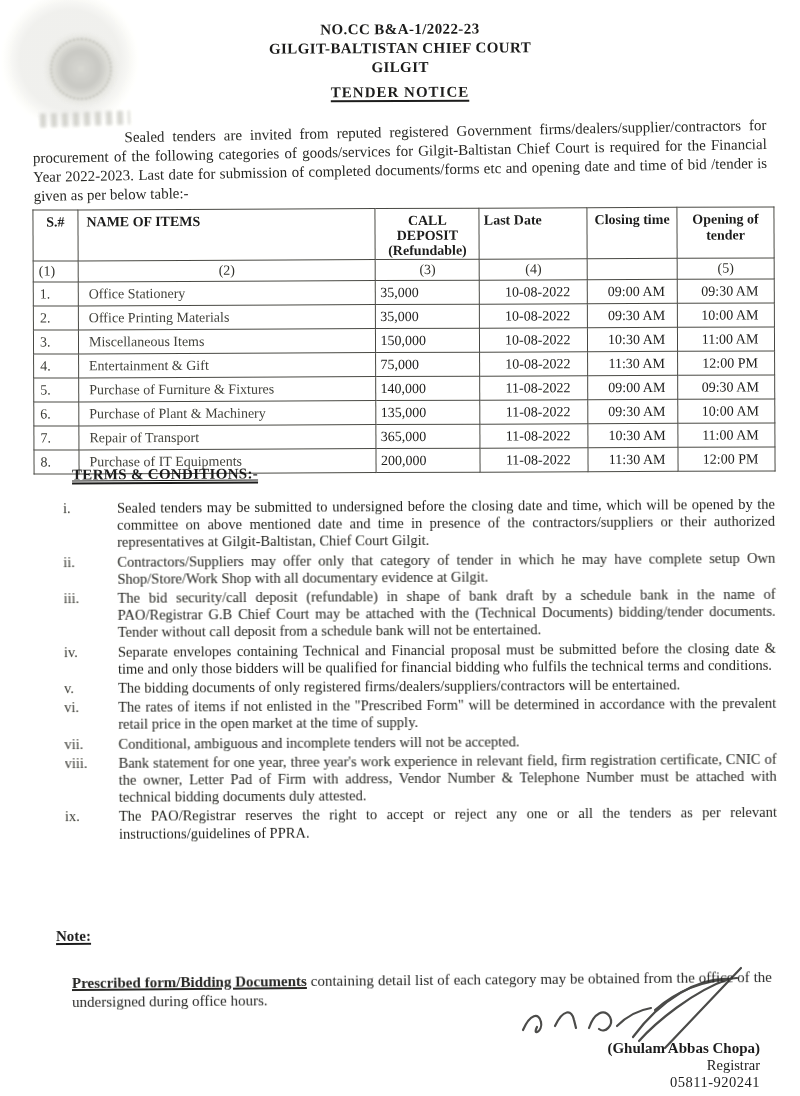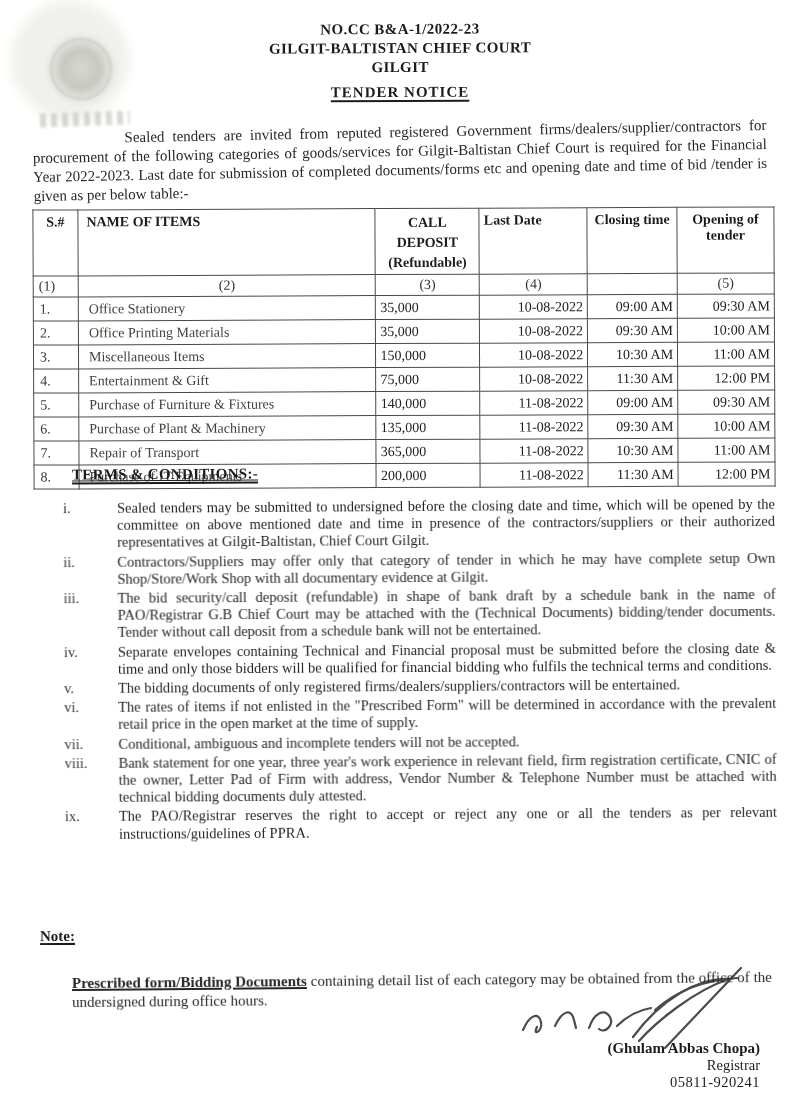--- a/index.html
+++ b/index.html
@@ -24,38 +24,38 @@
        font-size:15px;letter-spacing:1px;transform:rotate(-.3deg);}
   .title span{text-decoration:underline;text-decoration-thickness:2px;text-underline-offset:3px;}
   
   .intro{position:absolute;left:33px;top:108px;width:734px;font-size:15px;line-height:19px;
        text-align:justify;text-indent:92px;transform:rotate(-1.1deg);color:#2a2a28;}
   
   table.tender{position:absolute;left:33px;top:208px;width:742px;border-collapse:collapse;
        transform:rotate(-.25deg);}
   table.tender td,table.tender th{border:1.5px solid #4a4a46;padding:1px 4px;font-size:14px;}
   table.tender th{font-weight:bold;vertical-align:top;padding-top:4px;}
-  th.prelines{white-space:pre-line;line-height:20px;}
+  th.prelines{white-space:pre-line;line-height:15px;}
   .cnum td{font-size:13.5px;height:18px;text-align:center;color:#33332f;}
   .drow td{height:21px;color:#222;}
   .drow .sn{padding-left:6px;color:#3c3c38;}
   .drow .item{padding-left:10px;color:#44443f;}
   .drow .dep{text-align:left;padding-right:8px;}
-  .drow .dt,.drow .tm{text-align:right;padding-left:12px;}
+  .drow .dt,.drow .tm{text-align:center;padding-left:12px;}
   
   .terms-h{position:absolute;left:72px;top:466px;font-weight:bold;font-size:15px;
        letter-spacing:.3px;transform:rotate(-.3deg);text-decoration:underline;}
   .terms-h span{text-decoration:underline;text-decoration-thickness:2px;text-underline-offset:3px;}
   .terms{position:absolute;left:64px;top:498px;width:712px;transform:rotate(-.35deg);}
   .term{display:flex;margin-bottom:2px;}
   .term .num{width:54px;flex:0 0 54px;font-size:14.5px;color:#3a3a36;}
   .term .txt{flex:1;font-size:14.5px;line-height:17.2px;text-align:justify;color:#262624;}
   
   .note-h{position:absolute;left:40px;top:928px;font-weight:bold;font-size:15px;transform:rotate(-.4deg);}
-  .note-h span{text-decoration:underline;text-decoration-thickness:2px;text-underline-offset:2px;}
+  .note-h span{text-decoration:underline;text-decoration-thickness:2px;text-underline-offset:2px;margin-left:16px;}
   .note-p{position:absolute;left:72px;top:956px;width:700px;font-size:15px;line-height:19px;
        text-align:justify;transform:rotate(-.5deg);color:#2a2a28;}
   .note-p .lead{font-weight:bold;text-decoration:underline;text-decoration-thickness:1.5px;}
   
   .sig-svg{position:absolute;left:505px;top:962px;}
   .sig-block{position:absolute;left:520px;top:1040px;width:240px;text-align:right;line-height:17px;}
   .sig-name{font-weight:bold;font-size:15px;}
   .sig-title{font-size:14.5px;}
   .sig-phone{font-size:14.5px;letter-spacing:.5px;}
 </style>

